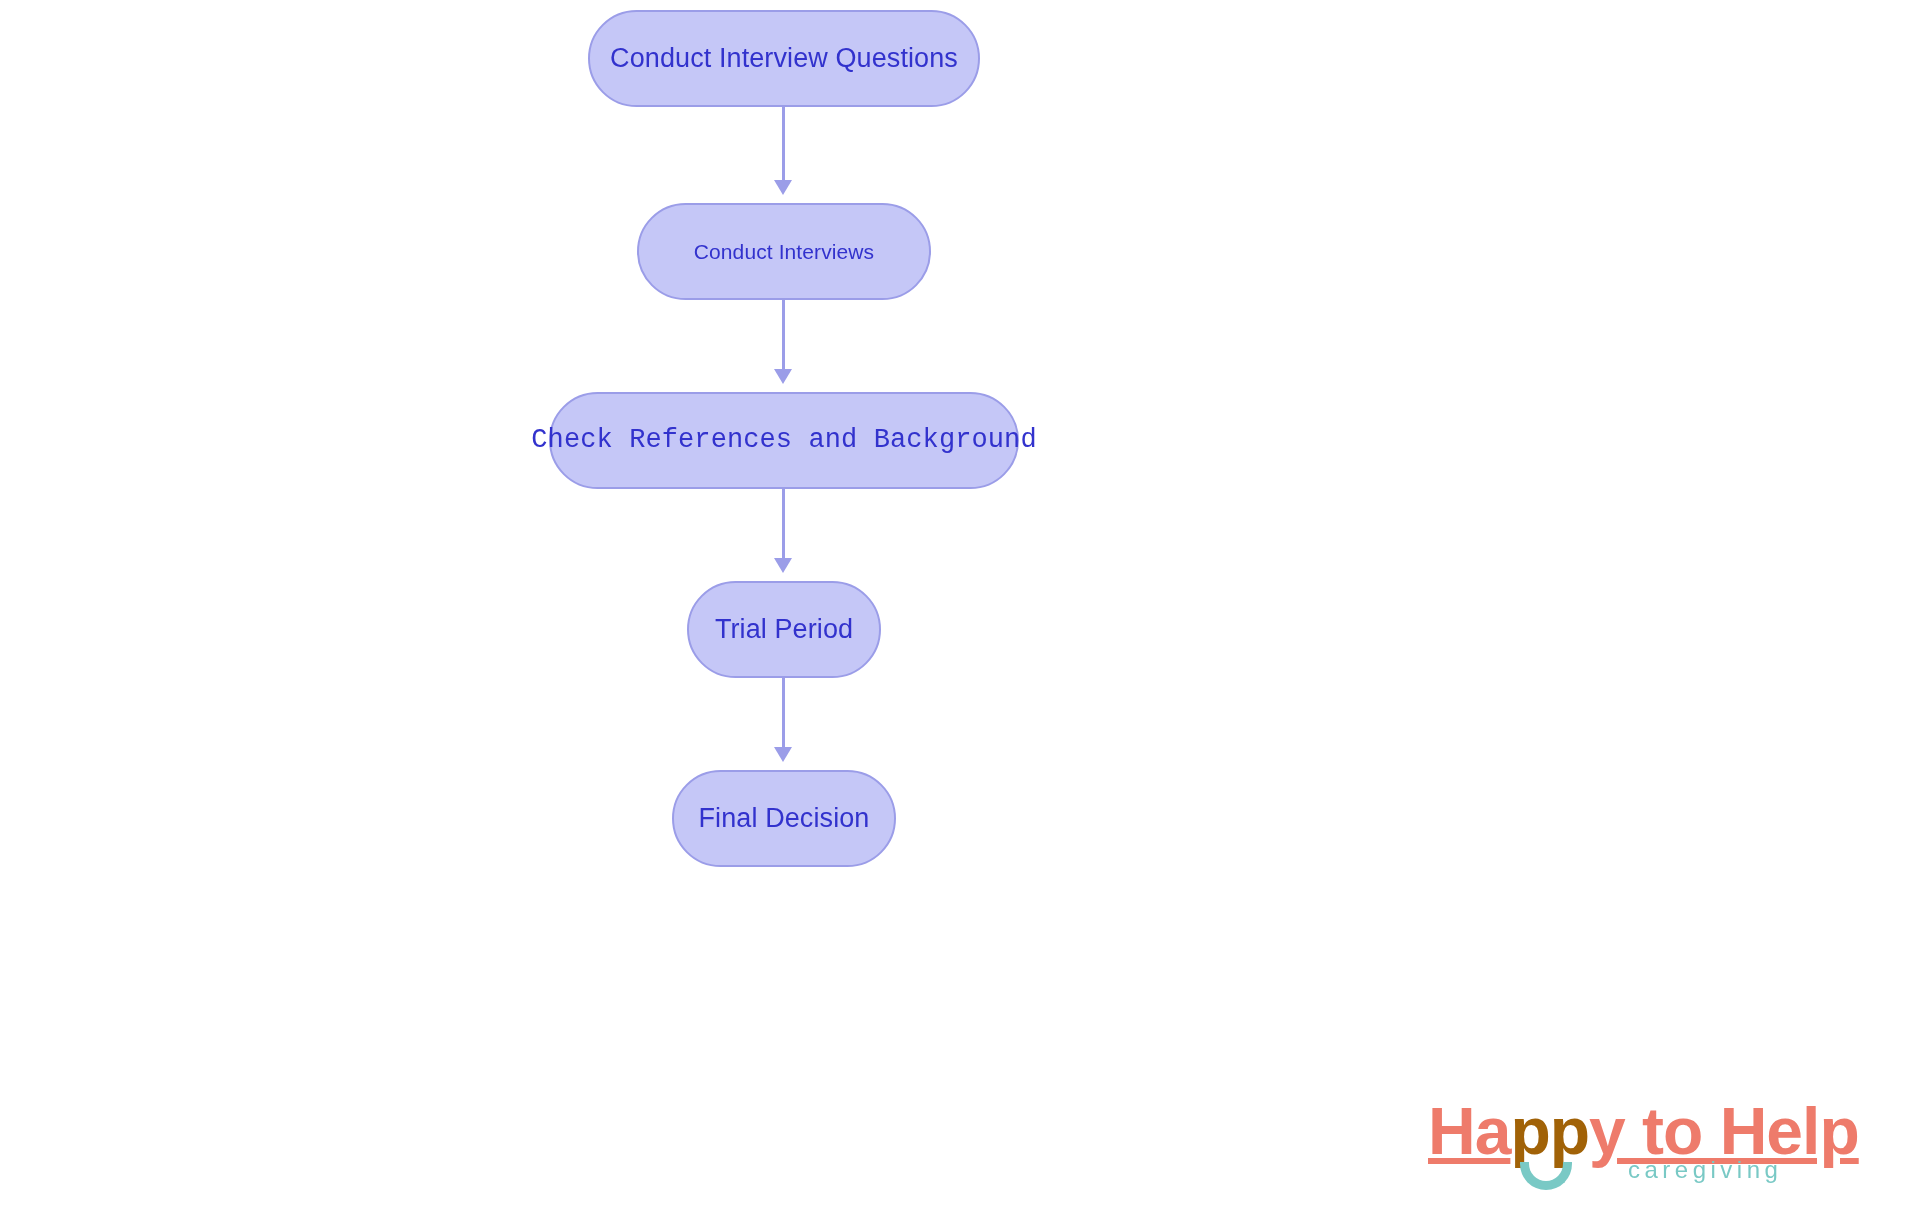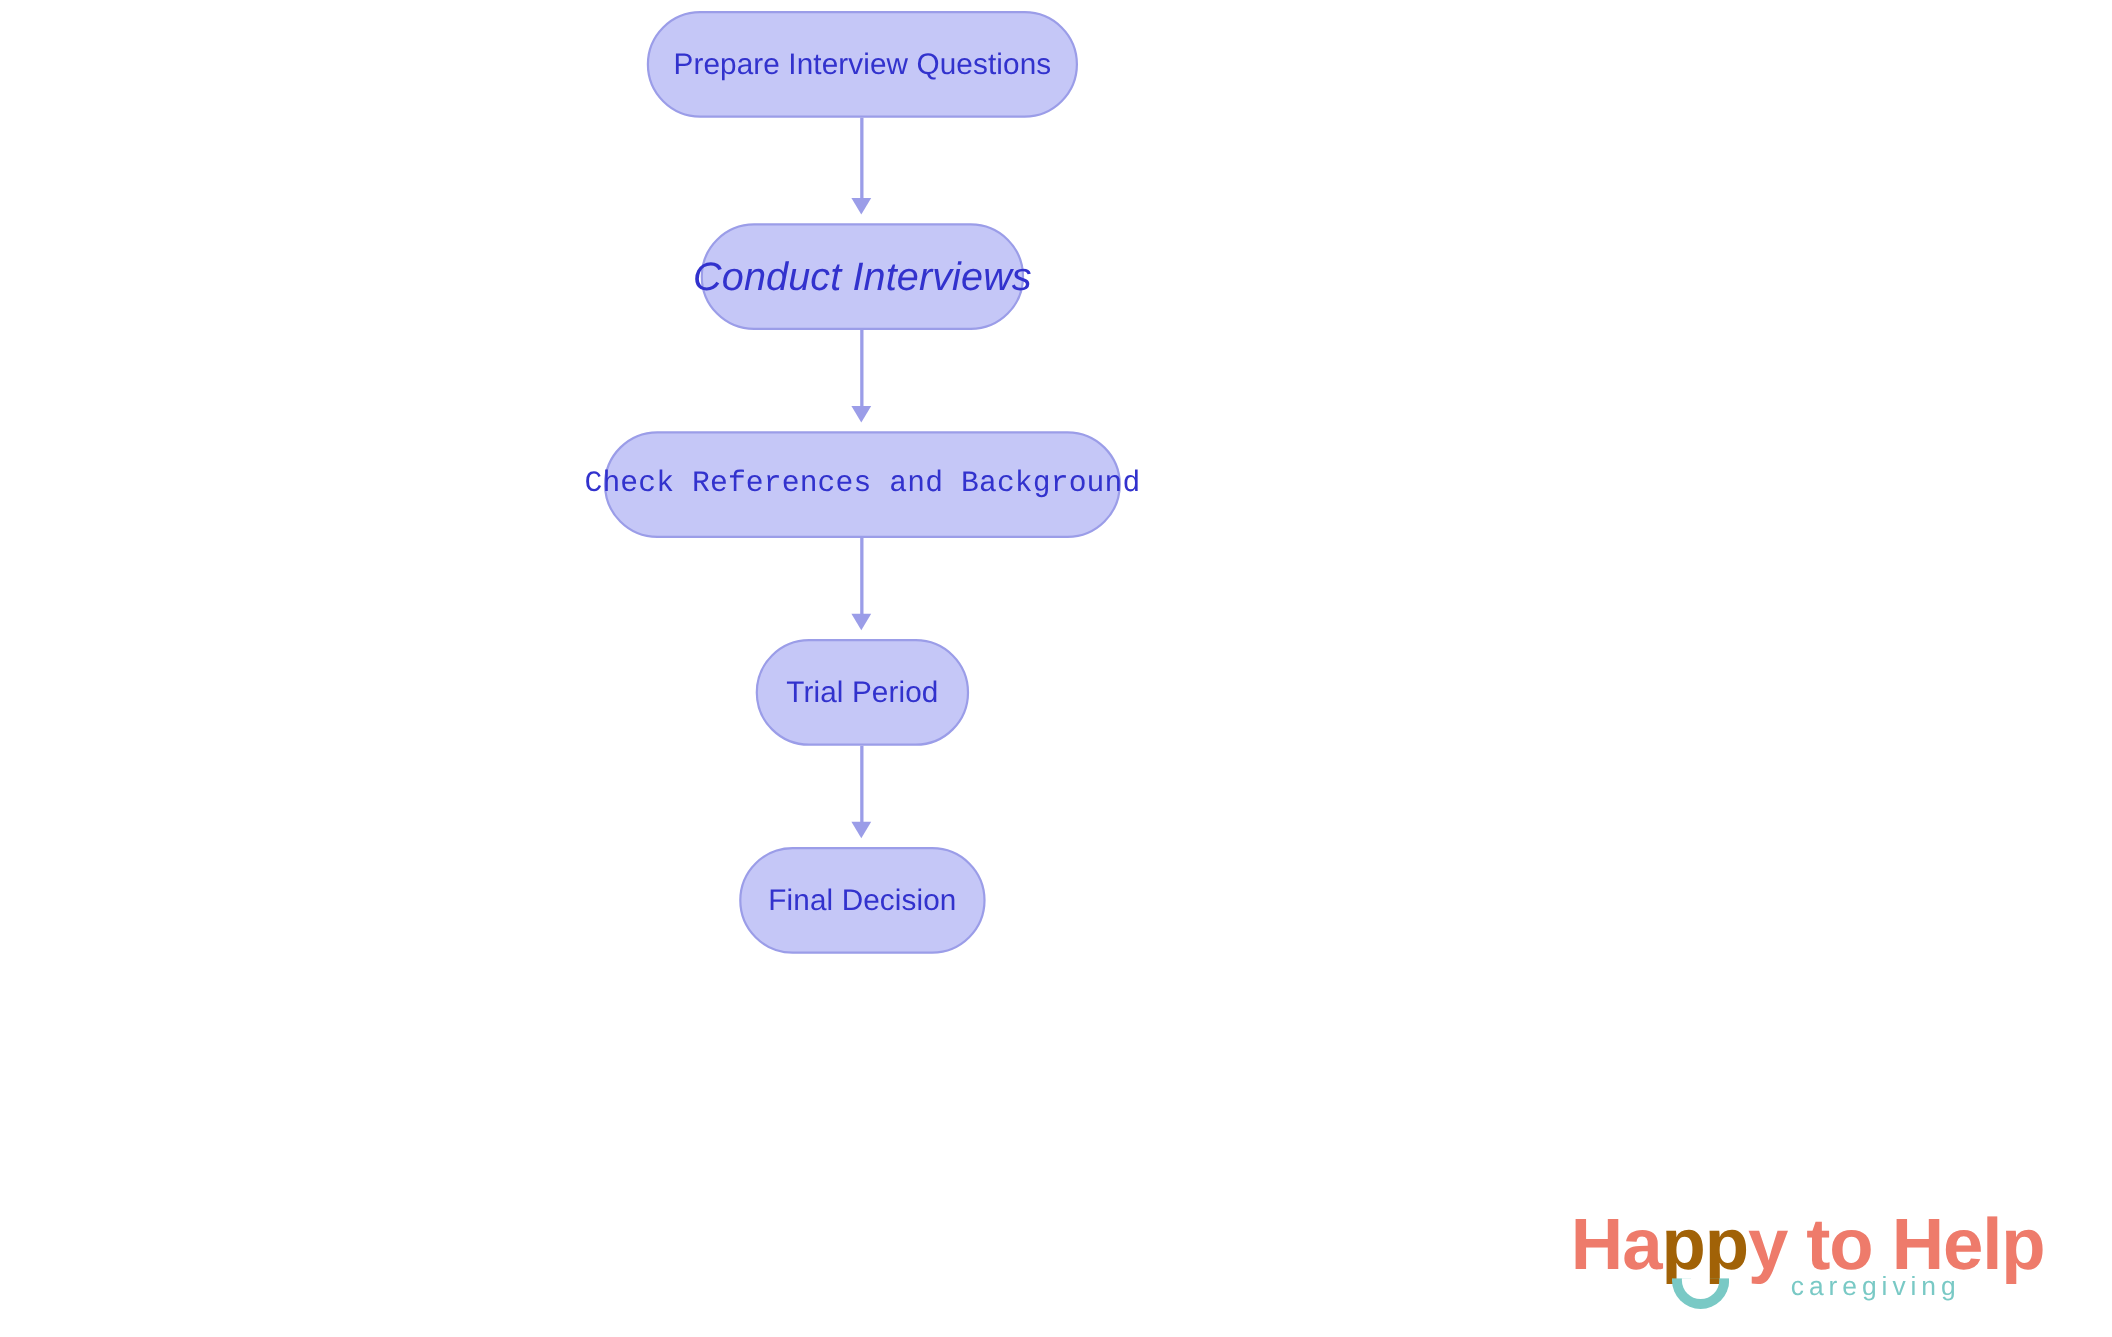--- a/index.html
+++ b/index.html
@@ -41,21 +41,21 @@
     font-weight: 400;
     line-height: 1;
   }
 
   
   #node-0 { left: 588px;  top: 10px;   width: 392px; height: 97px;  border-radius: 48.5px; }
   #node-0 .node-label { font-size: 27px; }
 
   
   #node-1 { left: 637px;  top: 203px;  width: 294px; height: 97px;  border-radius: 48.5px; }
-  #node-1 .node-label { font-size: 36px; font-style: italic; }
+  #node-1 .node-label { font-size: 21px; }
 
   
   #node-2 { left: 549px;  top: 392px;  width: 470px; height: 97px;  border-radius: 48.5px; }
   #node-2 .node-label { font-size: 27px; font-family: Liberation Mono, monospace; }
 
   
   #node-3 { left: 687px;  top: 581px;  width: 194px; height: 97px;  border-radius: 48.5px; }
   #node-3 .node-label { font-size: 27px; }
 
   
@@ -102,21 +102,21 @@
   #logo-wordmark {
     position: absolute;
     left: 0;
     top: 0;
     font-size: 66px;
     font-weight: bold;
     letter-spacing: -1px;
     line-height: 1;
     white-space: nowrap;
   }
-  .lg-coral  { color: #ee7b6b; }
+  .lg-coral  { color: #ee7b6b; text-decoration: underline; }
   .lg-teal   { color: #a16207; }
 
   #logo-smile {
     position: absolute;
     left: 92px;
     top: 64px;
     width: 52px;
     height: 28px;
     border: 9px solid #79c9c5;
     border-top: none;
@@ -134,21 +134,21 @@
     line-height: 1;
     white-space: nowrap;
   }
 </style>
 </head>
 <body>
 
 <div id="flow-canvas">
 
   <div class="node" id="node-0">
-    <span class="node-label">Prepare Interview Questions</span>
+    <span class="node-label">Conduct Interview Questions</span>
   </div>
 
   <div class="connector" id="conn-0"></div>
   <div class="arrowhead" id="head-0"></div>
 
   <div class="node" id="node-1">
     <span class="node-label">Conduct Interviews</span>
   </div>
 
   <div class="connector" id="conn-1"></div>

